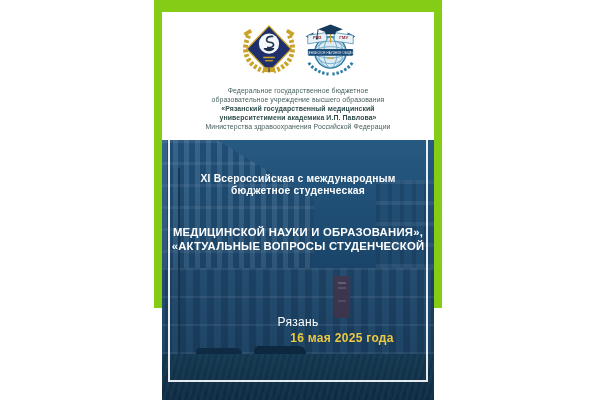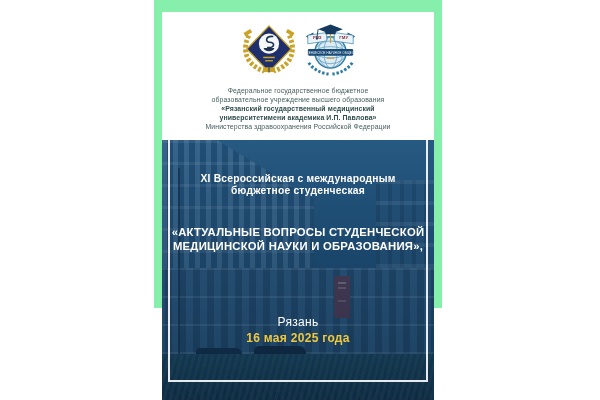--- a/index.html
+++ b/index.html
@@ -2,21 +2,21 @@
 <html><head>
 <meta charset="utf-8">
 <style>
   html,body{margin:0;padding:0;}
   body{
     width:600px;height:400px;background:#ffffff;overflow:hidden;position:relative;
     font-family:"Liberation Sans", sans-serif;
   }
   .poster{
     position:absolute;left:154px;top:0;width:288px;height:308px;
-    background:#86efac;box-sizing:border-box;padding:12px 8px 13px 8px;
+    background:#84cc16;box-sizing:border-box;padding:12px 8px 13px 8px;
   }
   .inner{position:relative;width:272px;height:388px;background:#ffffff;}
 
   
   .header-sec{position:relative;height:128px;text-align:center;}
   .logos{display:flex;justify-content:center;align-items:flex-start;gap:6px;padding-top:11px;height:58px;}
   .affil{margin-top:5px;font-size:6.9px;line-height:9px;color:#47605f;letter-spacing:.1px;}
   .affil .bold{font-weight:bold;color:#2f4d4c;}
   .affil div{white-space:nowrap;}
 
@@ -65,21 +65,21 @@
     border:2px solid rgba(255,255,255,.9);border-top:none;z-index:4;
   }
 
   
   .txt{position:absolute;left:0;width:100%;text-align:center;color:#ffffff;z-index:6;}
   .txt div{white-space:nowrap;}
   .t-type{top:33px;font-size:10.3px;font-weight:bold;line-height:11.5px;letter-spacing:.2px;}
   .t-name{top:85px;font-size:11.3px;font-weight:800;line-height:14px;letter-spacing:.25px;}
   .t-ded{top:113px;font-size:10.3px;font-weight:400;line-height:13.5px;letter-spacing:.2px;}
   .t-city{top:175px;font-size:12px;font-weight:normal;letter-spacing:.3px;}
-  .t-date{top:191px;font-size:12px;font-weight:bold;letter-spacing:.3px;color:#eec83f;}
+  .t-date{top:191px;font-size:12px;font-weight:bold;letter-spacing:.3px;color:#eec83f;margin-left:44px;}
 </style>
 </head>
 <body>
 
 <div class="poster">
   <div class="inner">
 
     <div class="header-sec">
       <div class="logos">
 
@@ -152,22 +152,22 @@
       <div class="hedge"></div>
       <div class="overlay"></div>
       <div class="frame"></div>
 
       <div class="txt t-type">
         <div>XI Всероссийская с международным</div>
         <div>бюджетное студенческая</div>
       </div>
 
       <div class="txt t-name">
+        <div>МЕДИЦИНСКОЙ НАУКИ И ОБРАЗОВАНИЯ»,</div>
         <div>«АКТУАЛЬНЫЕ ВОПРОСЫ СТУДЕНЧЕСКОЙ</div>
-        <div>МЕДИЦИНСКОЙ НАУКИ И ОБРАЗОВАНИЯ»,</div>
       </div>
 
 
       <div class="txt t-city">Рязань</div>
       <div class="txt t-date">16 мая 2025 года</div>
     </div>
 
   </div>
 </div>
 

